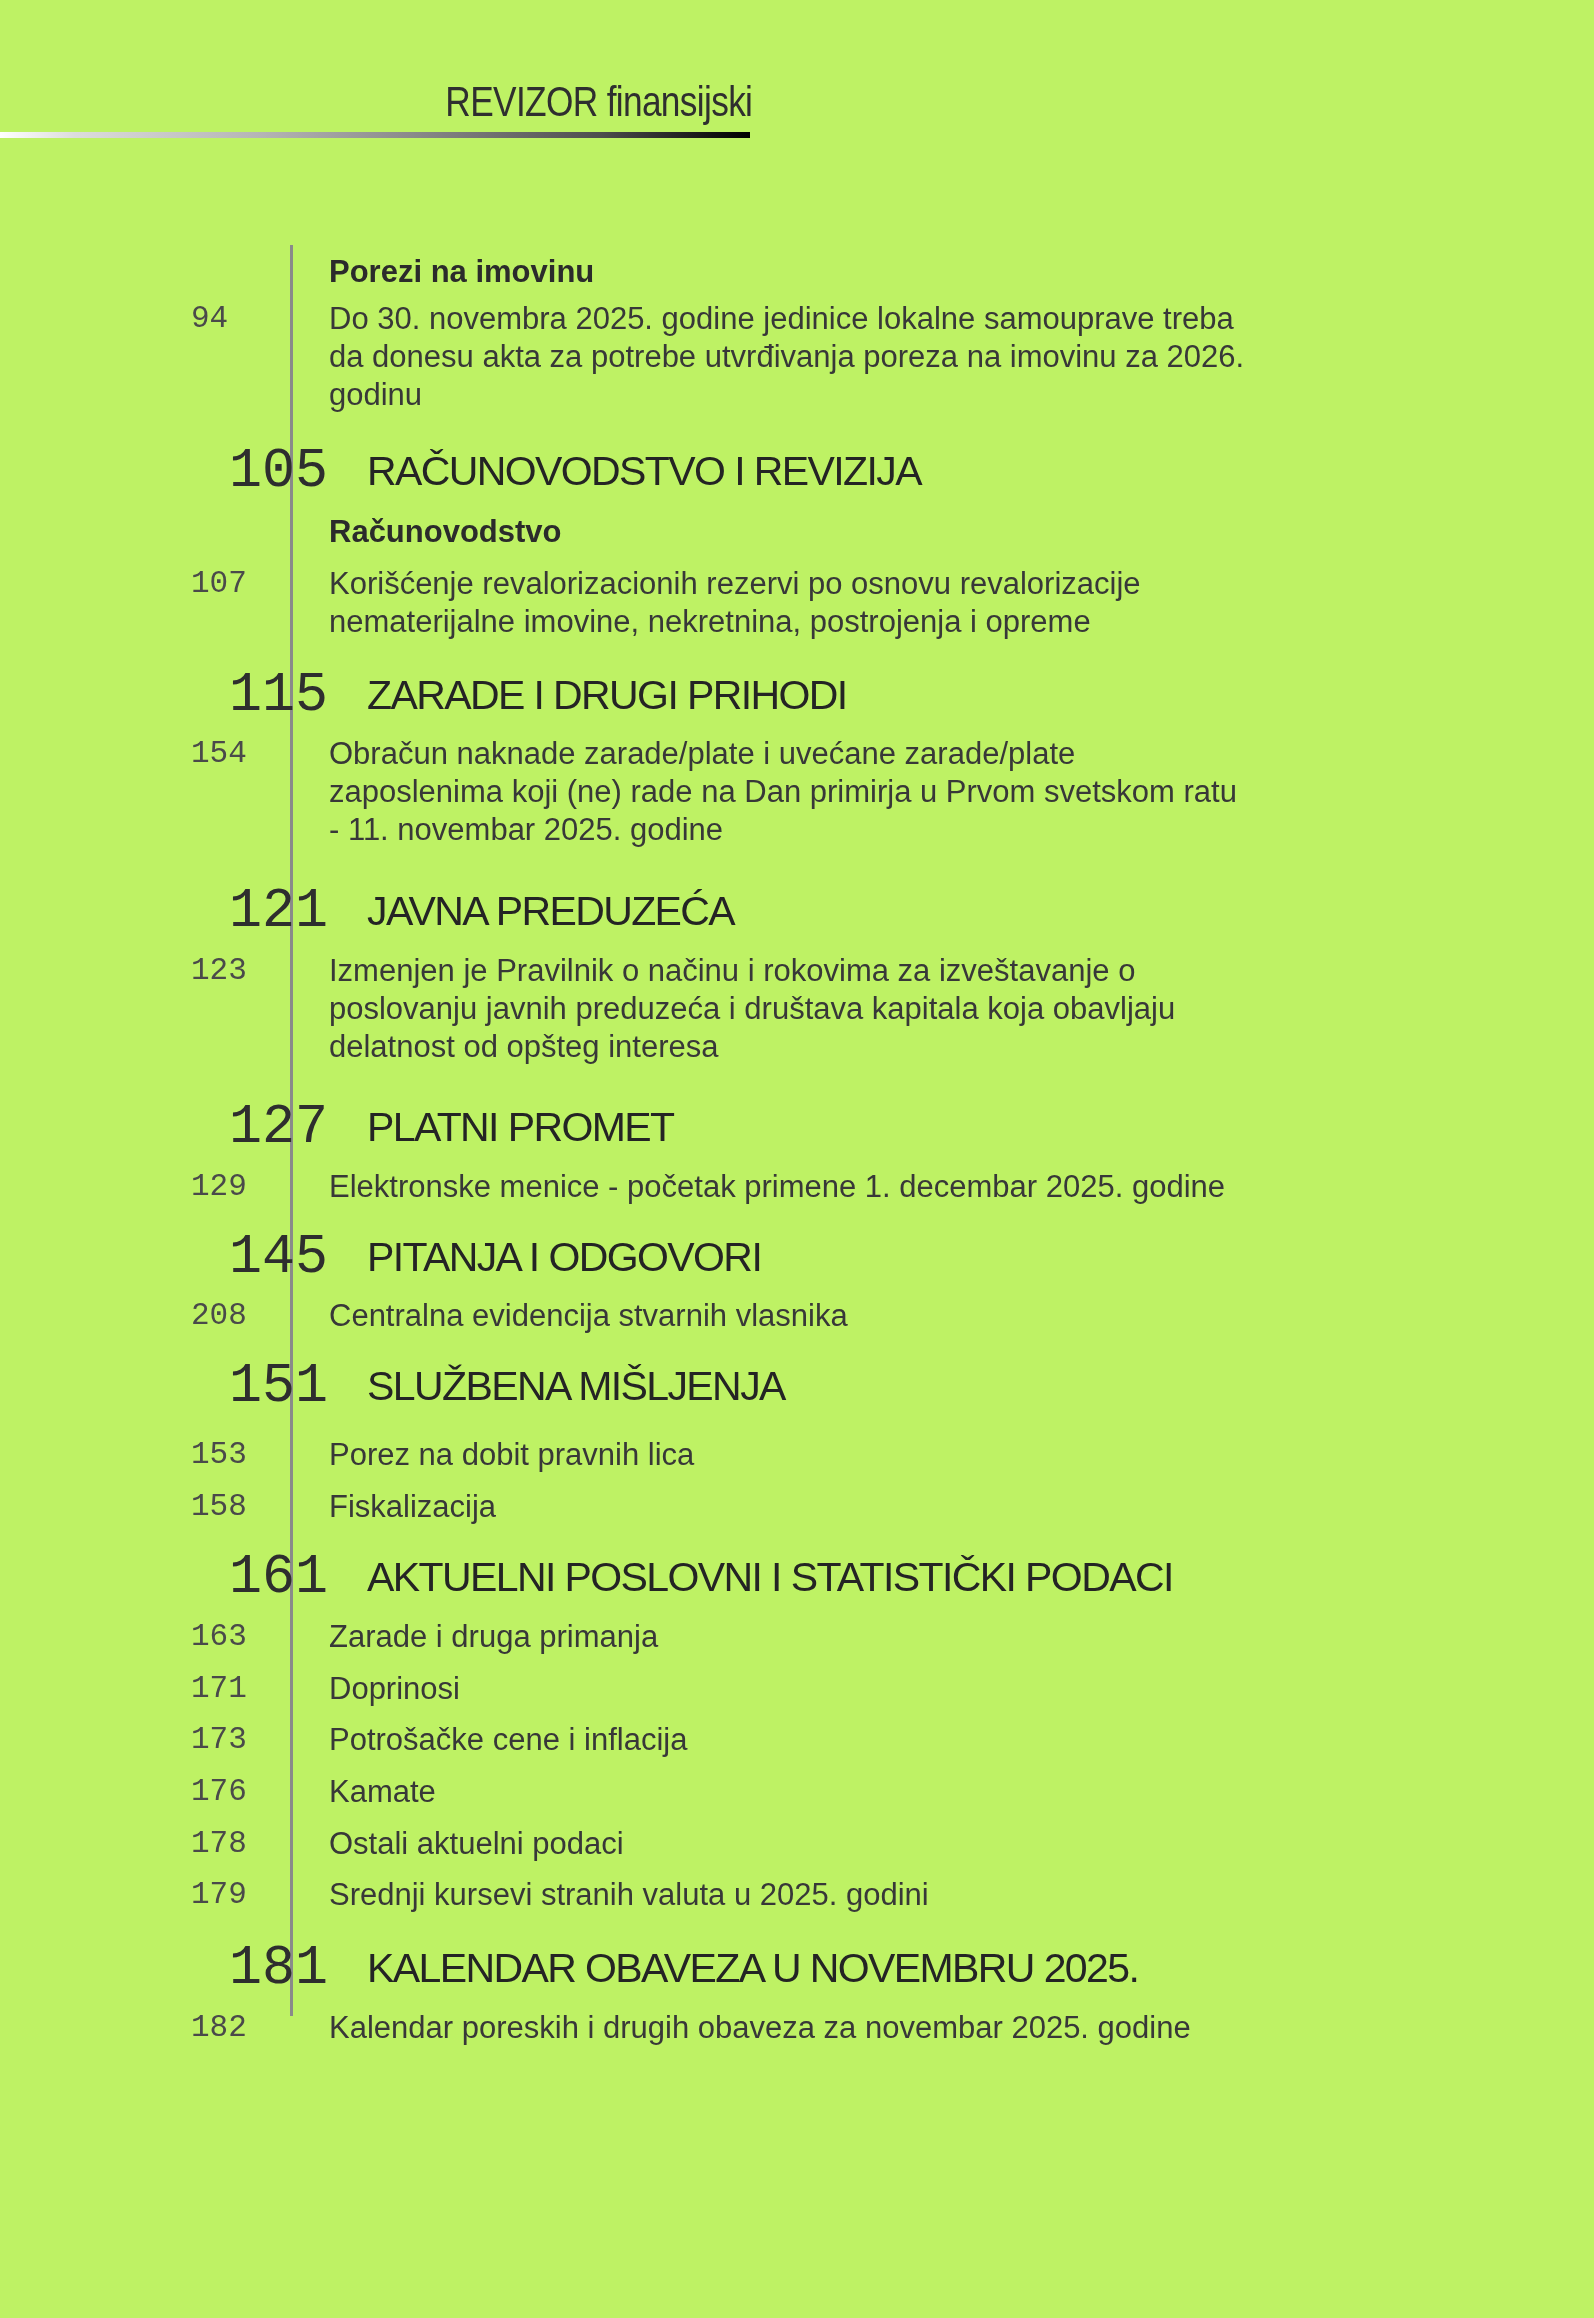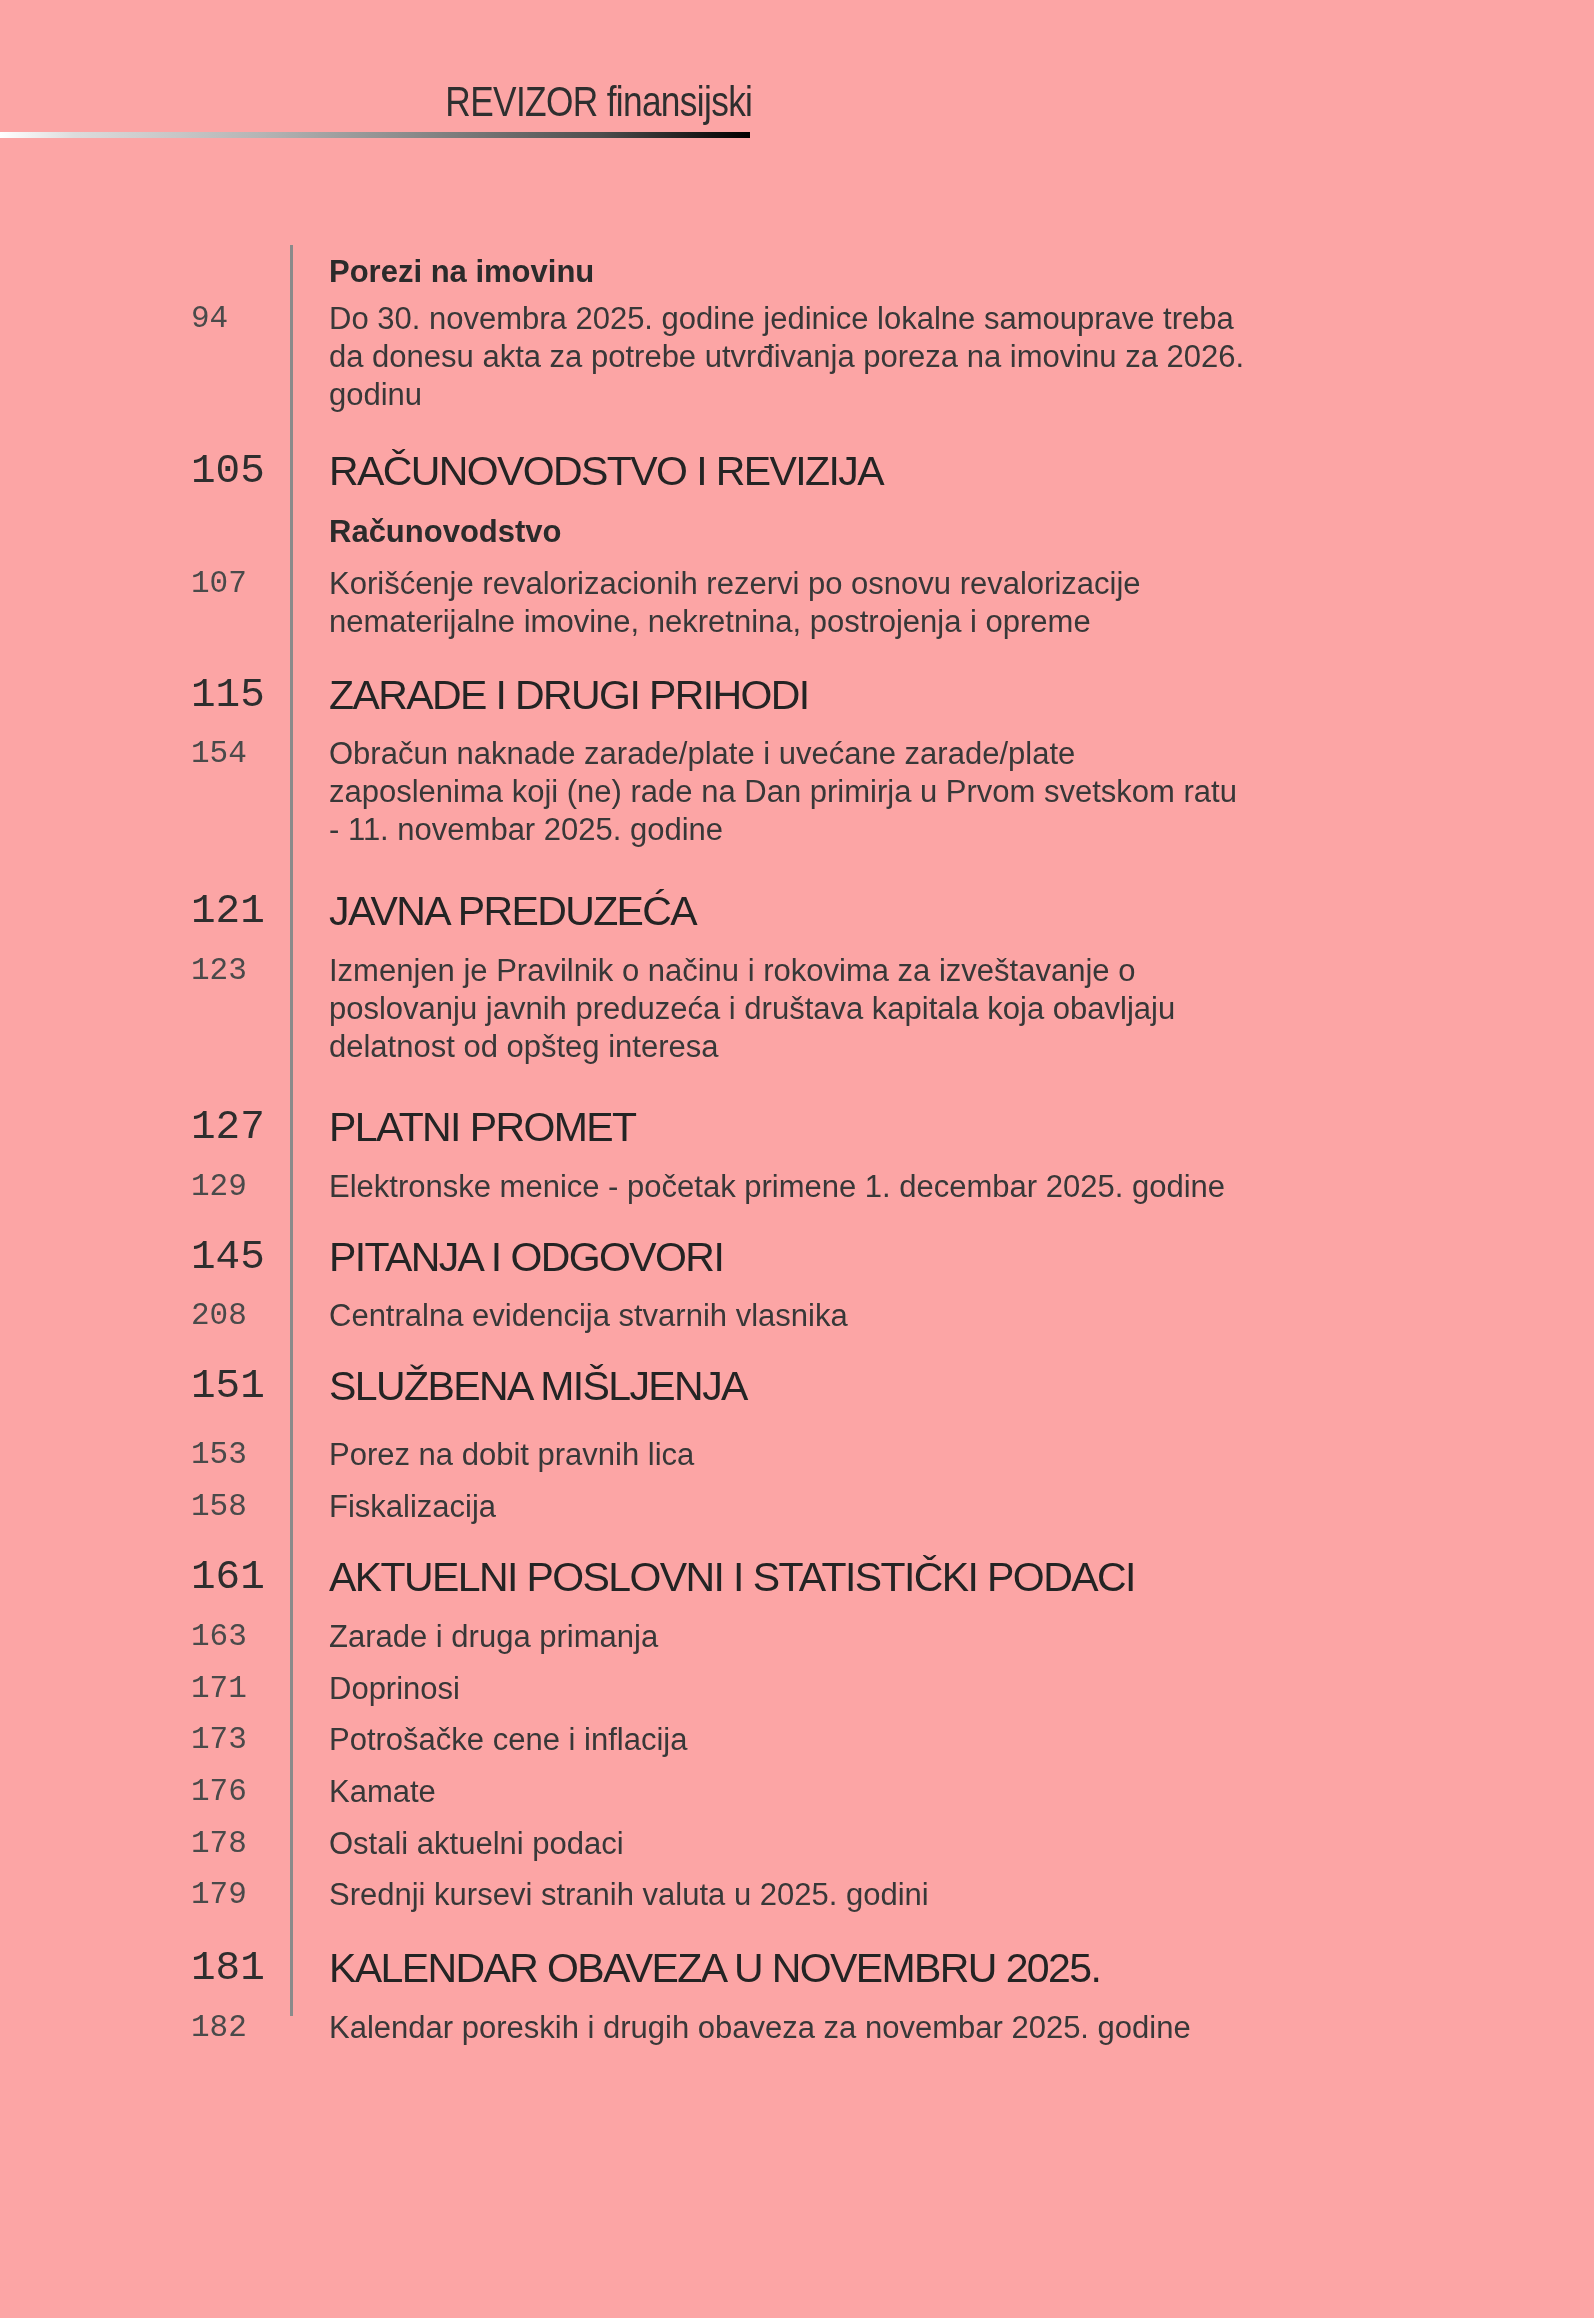--- a/index.html
+++ b/index.html
@@ -1,20 +1,20 @@
 <!DOCTYPE html>
 <html style="font-size:13px"><head>
 <meta charset="utf-8">
 <style>
   html, body { margin: 0; padding: 0; background: #e9e9e9; }
   .page {
     position: relative;
     width: 1594px;
     height: 2319px;
-    background: #fca5a5;
+    background: #bef264;
     font-family: "Liberation Sans", "DejaVu Sans", sans-serif;
     overflow: hidden;
   }
 
   
   .masthead-title {
     position: absolute;
     top: 77px;
     right: 842px;            
     font-size: 43px;
@@ -64,23 +64,24 @@
   .entry .txt {
     flex: 1;
     margin-left: 39px;        
     color: #383838;
     font-size: 31px;
     line-height: 38px;
     white-space: pre-line;
   }
   
   .entry.section .num {
-    font-size: 41px;
+    font-size: 55px;
     line-height: 51px;
     color: #2e2e2e;
+    margin-left: 38px;
   }
   .entry.section .txt {
     font-size: 41px;
     line-height: 51px;
     letter-spacing: -1.6px;
     color: #242424;
     white-space: nowrap;
   }
   
   .entry.subhead .txt {

